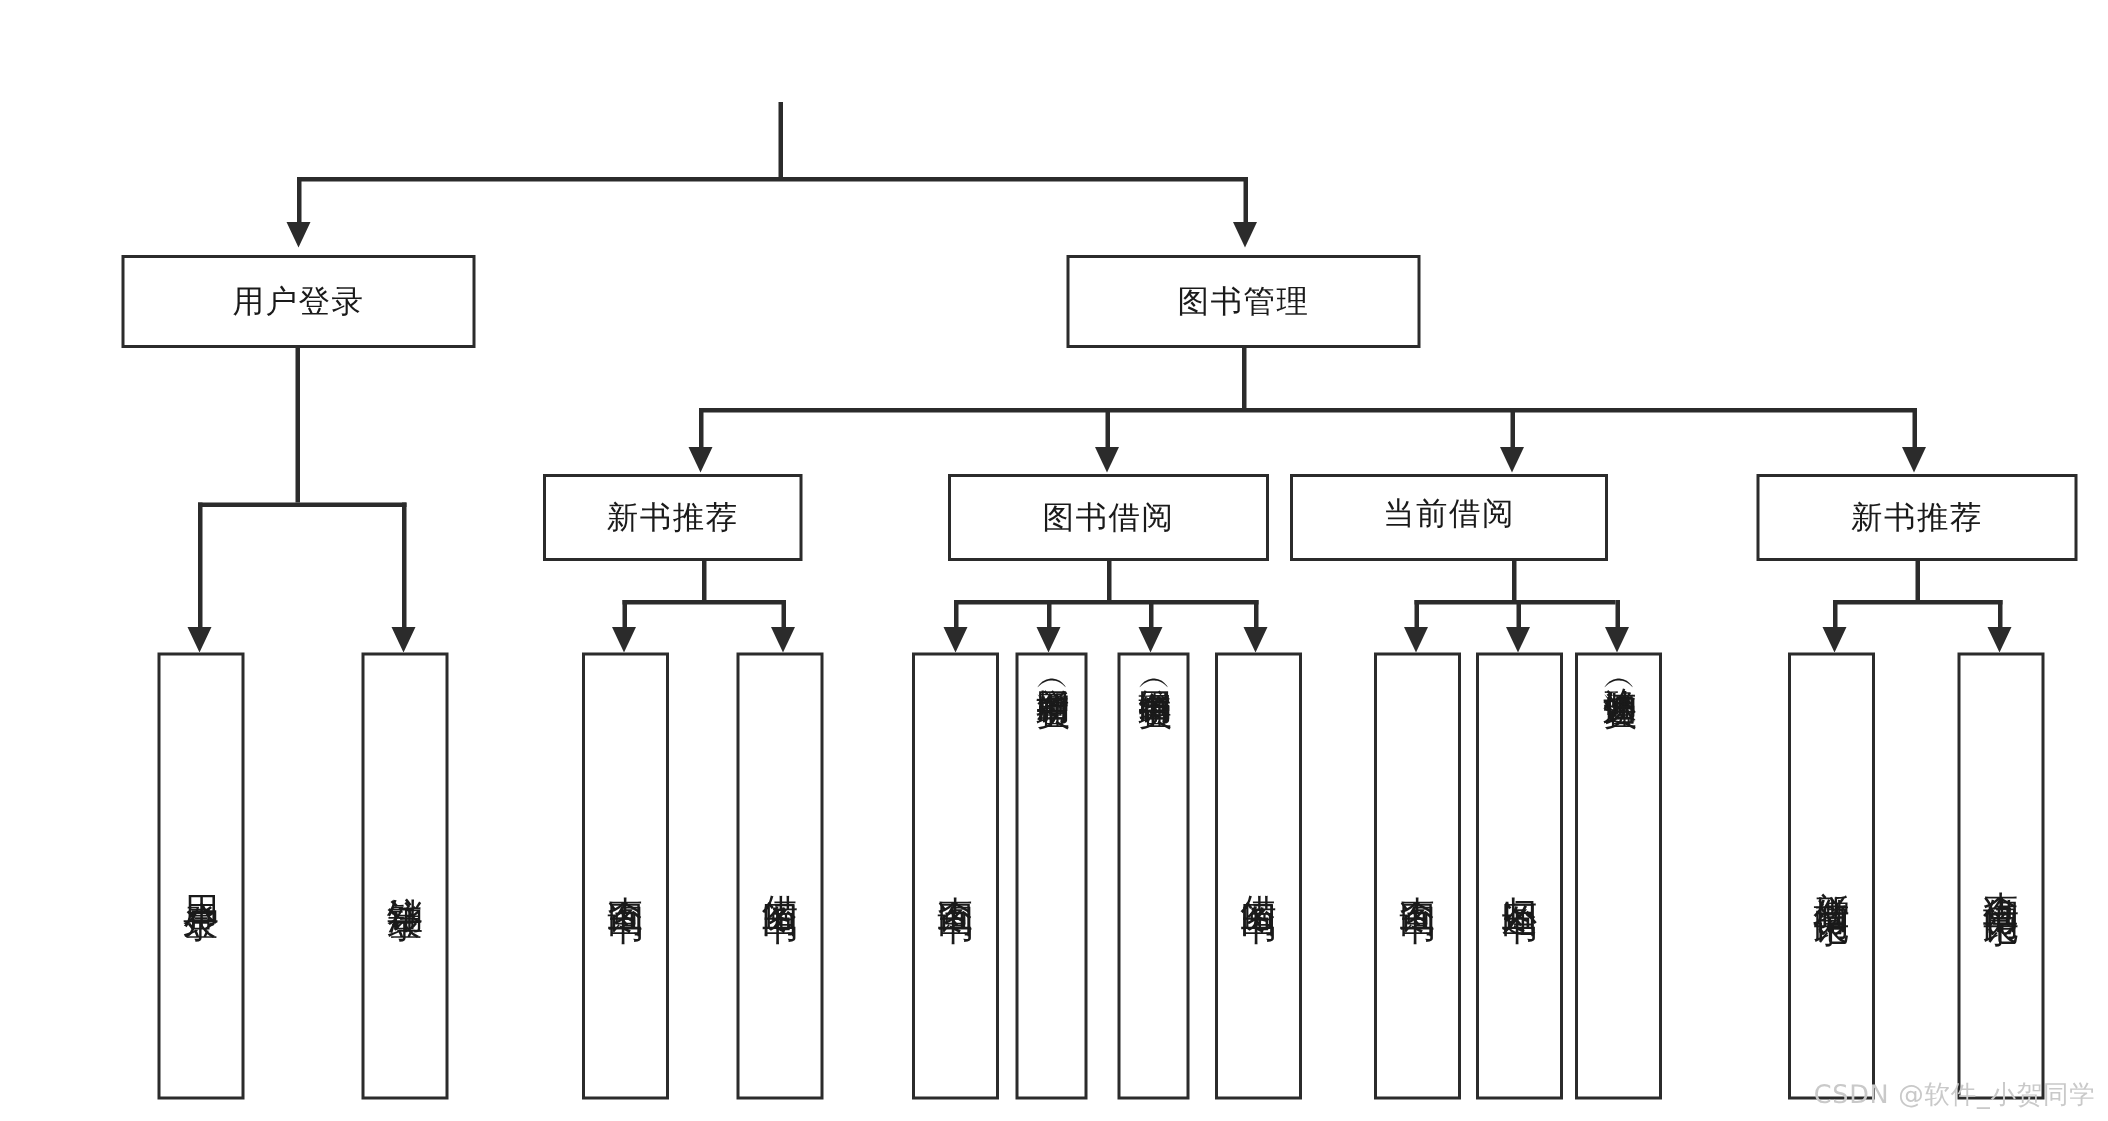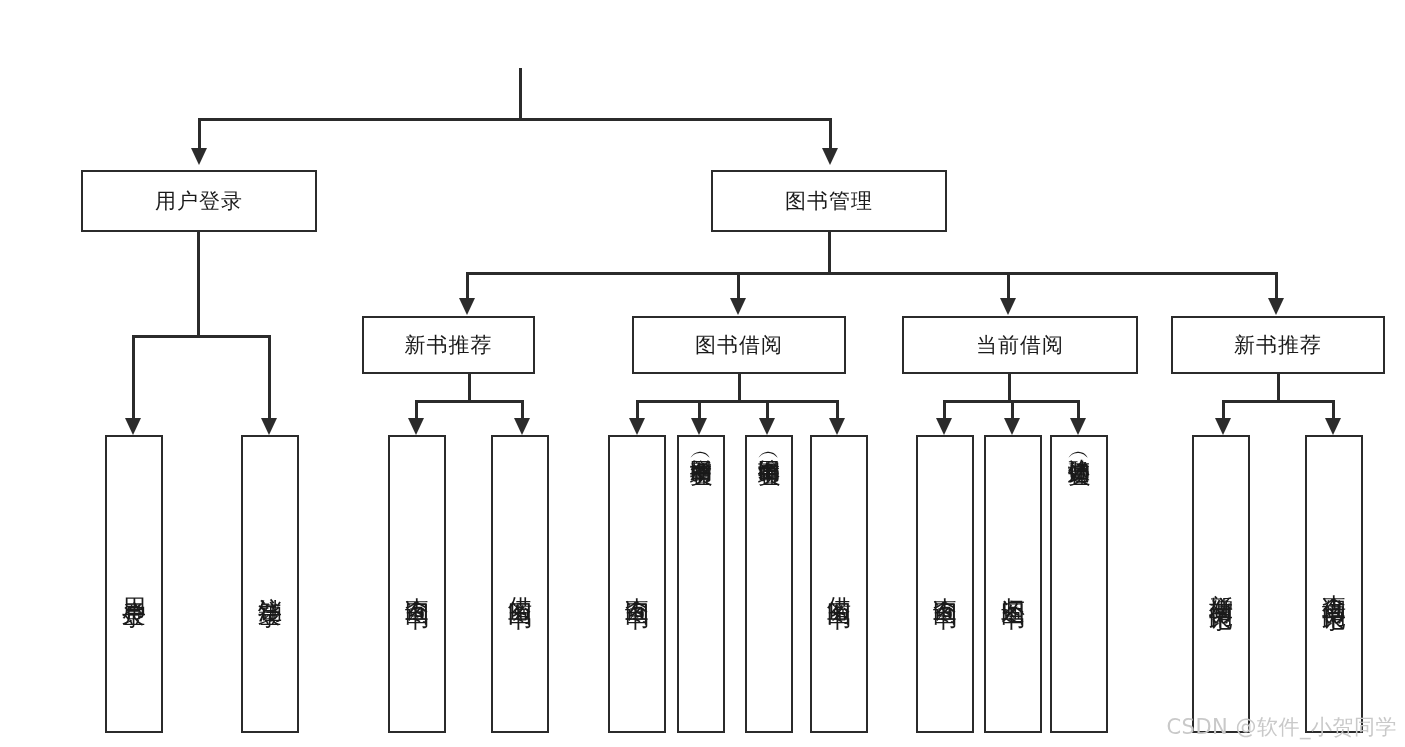--- a/index.html
+++ b/index.html
@@ -69,21 +69,21 @@
     position:absolute;
     width:0;height:0;
     border-left:8px solid transparent;
     border-right:8px solid transparent;
     border-top:17px solid #2b2b2b;
     z-index:2;
   }
   #watermark{
     position:absolute;
     right:8px;bottom:6px;
-    font-size:21px;
+    font-size:17px;
     color:#c9c9c9;
     letter-spacing:0.5px;
     z-index:5;
     user-select:none;
     white-space:nowrap;
   }
 </style>
 </head>
 <body>
 
@@ -123,21 +123,21 @@
   <div class="arrow" style="left:1000px;top:298px;"></div>
   <div class="ln v" style="left:1275px;top:272px;width:3px;height:26px;"></div>
   <div class="arrow" style="left:1268px;top:298px;"></div>
 
   <div class="node h-node" style="left:362px;top:316px;width:173px;height:58px;">
     <span class="lbl">新书推荐</span>
   </div>
   <div class="node h-node" style="left:632px;top:316px;width:214px;height:58px;text-align:right;">
     <span class="lbl">图书借阅</span>
   </div>
-  <div class="node h-node" style="left:902px;top:316px;width:236px;height:58px;">
+  <div class="node h-node" style="left:860px;top:316px;width:212px;height:58px;font-family:Liberation Mono, monospace;">
     <span class="lbl">当前借阅</span>
   </div>
   <div class="node h-node" style="left:1171px;top:316px;width:214px;height:58px;">
     <span class="lbl">新书推荐</span>
   </div>
 
   <div class="ln v" style="left:468px;top:374px;width:3px;height:26px;"></div>
   <div class="ln h" style="left:415px;top:400px;width:109px;height:3px;"></div>
   <div class="ln v" style="left:415px;top:400px;width:3px;height:18px;"></div>
   <div class="arrow" style="left:408px;top:418px;"></div>

